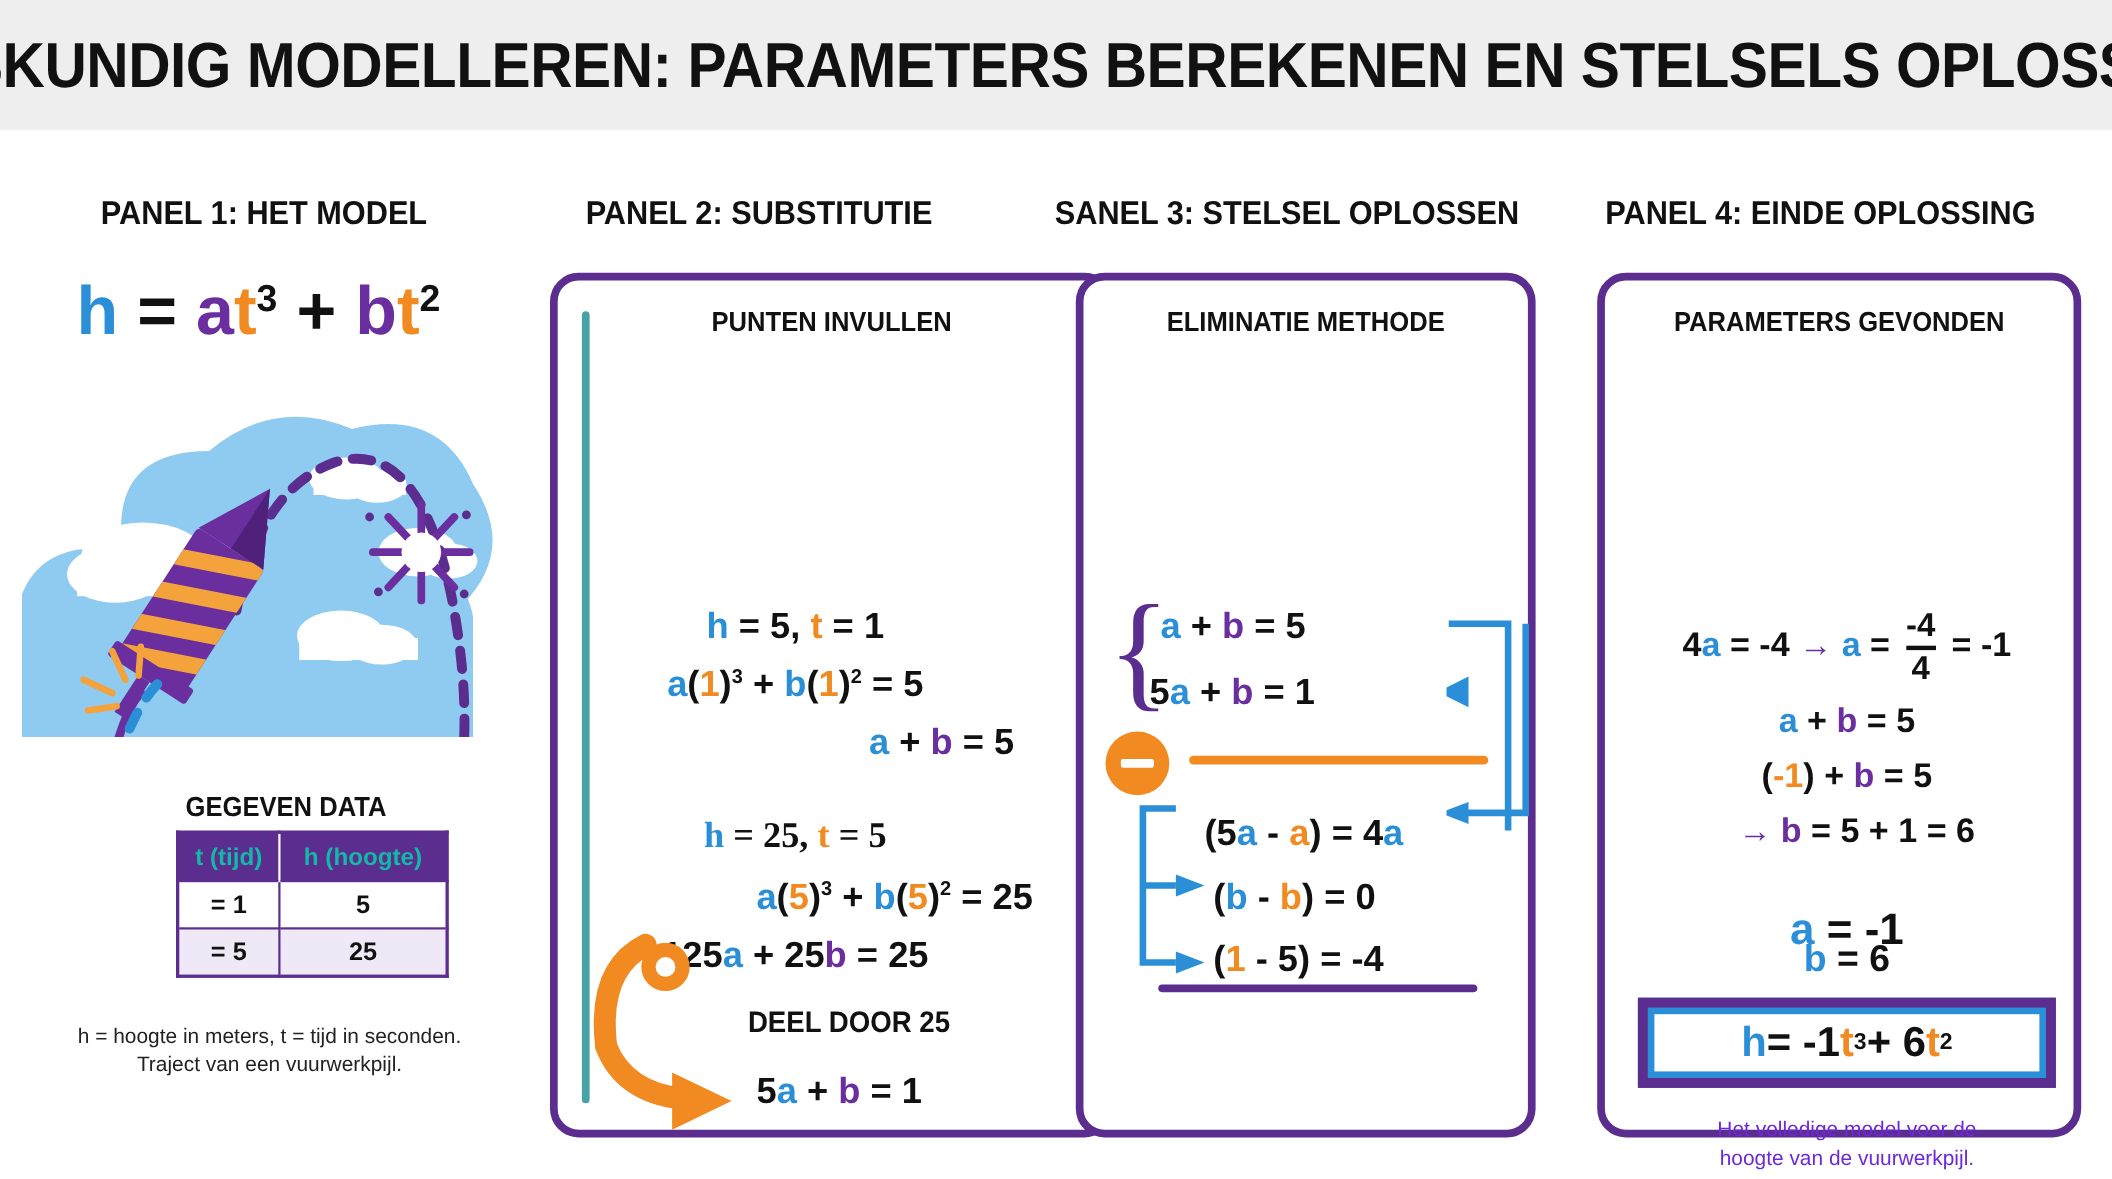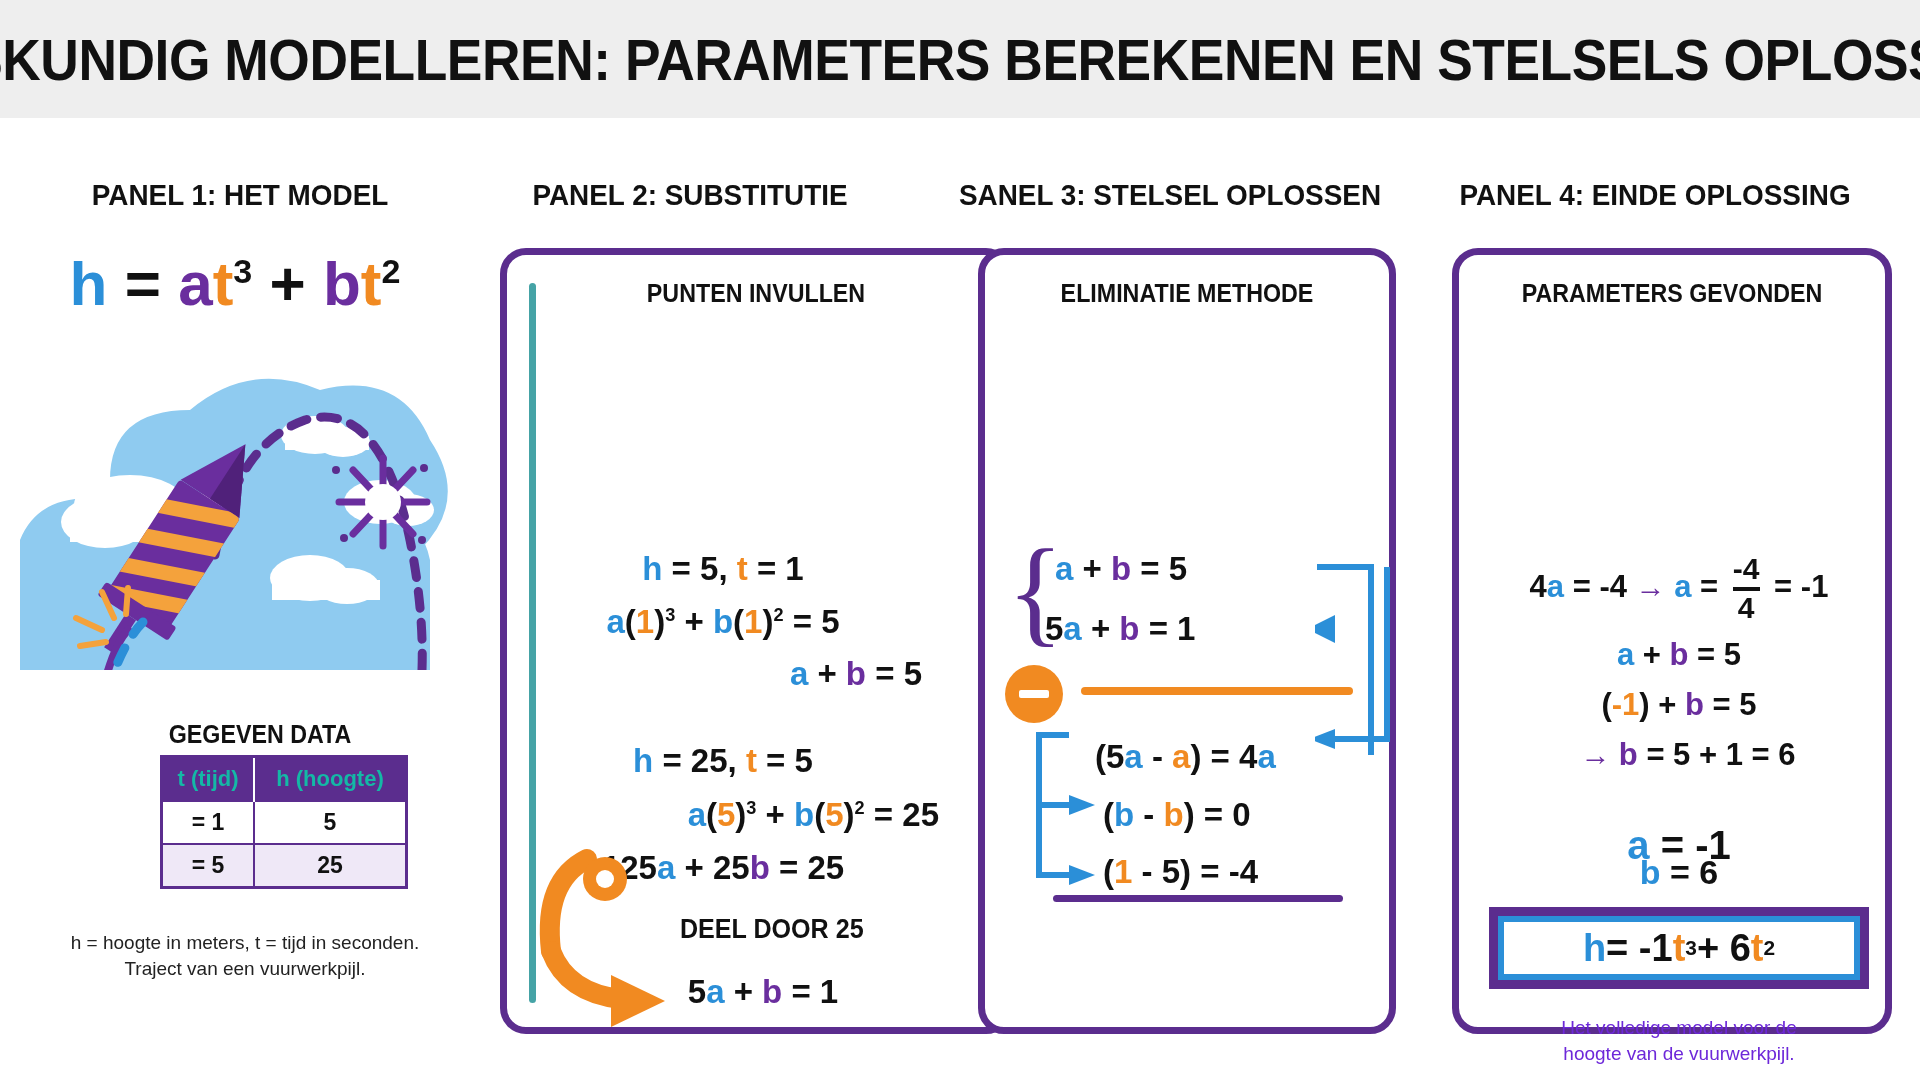--- a/index.html
+++ b/index.html
@@ -99,21 +99,21 @@
   .caption1 {
     position: absolute; left: 20px; top: 930px; width: 450px;
     text-align: center; font-size: 19px; color: #222; line-height: 1.35;
   }
 
   
   .p2-line { position: absolute; font-size: 33px; font-weight: 700; white-space: nowrap; }
   #p2l1 { left: 0; top: 295px; width: 432px; text-align: center; }
   #p2l2 { left: 0; top: 348px; width: 432px; text-align: center; }
   #p2l3 { left: 0; top: 400px; width: 415px; text-align: right; }
-  #p2l4 { left: 0; top: 487px; width: 432px; text-align: center; }
+  #p2l4 { left: 0; top: 487px; width: 432px; text-align: center; font-family: Liberation Serif, serif; }
   #p2l5 { left: 0; top: 541px; width: 432px; text-align: right; }
   #p2l6 { left: 0; top: 594px; width: 432px; text-align: center; }
   #p2l7 { left: 80px; top: 718px; width: 352px; text-align: center; }
   .deel-label {
     position: absolute; left: 166px; top: 659px;
     font-family: "Liberation Sans Narrow", "Liberation Sans", sans-serif;
     font-size: 27px; font-weight: 700; color: #111; transform: scaleX(0.93);
     white-space: nowrap;
   }
   .curve-arrow { position: absolute; left: 24px; top: 580px; width: 200px; height: 200px; }

